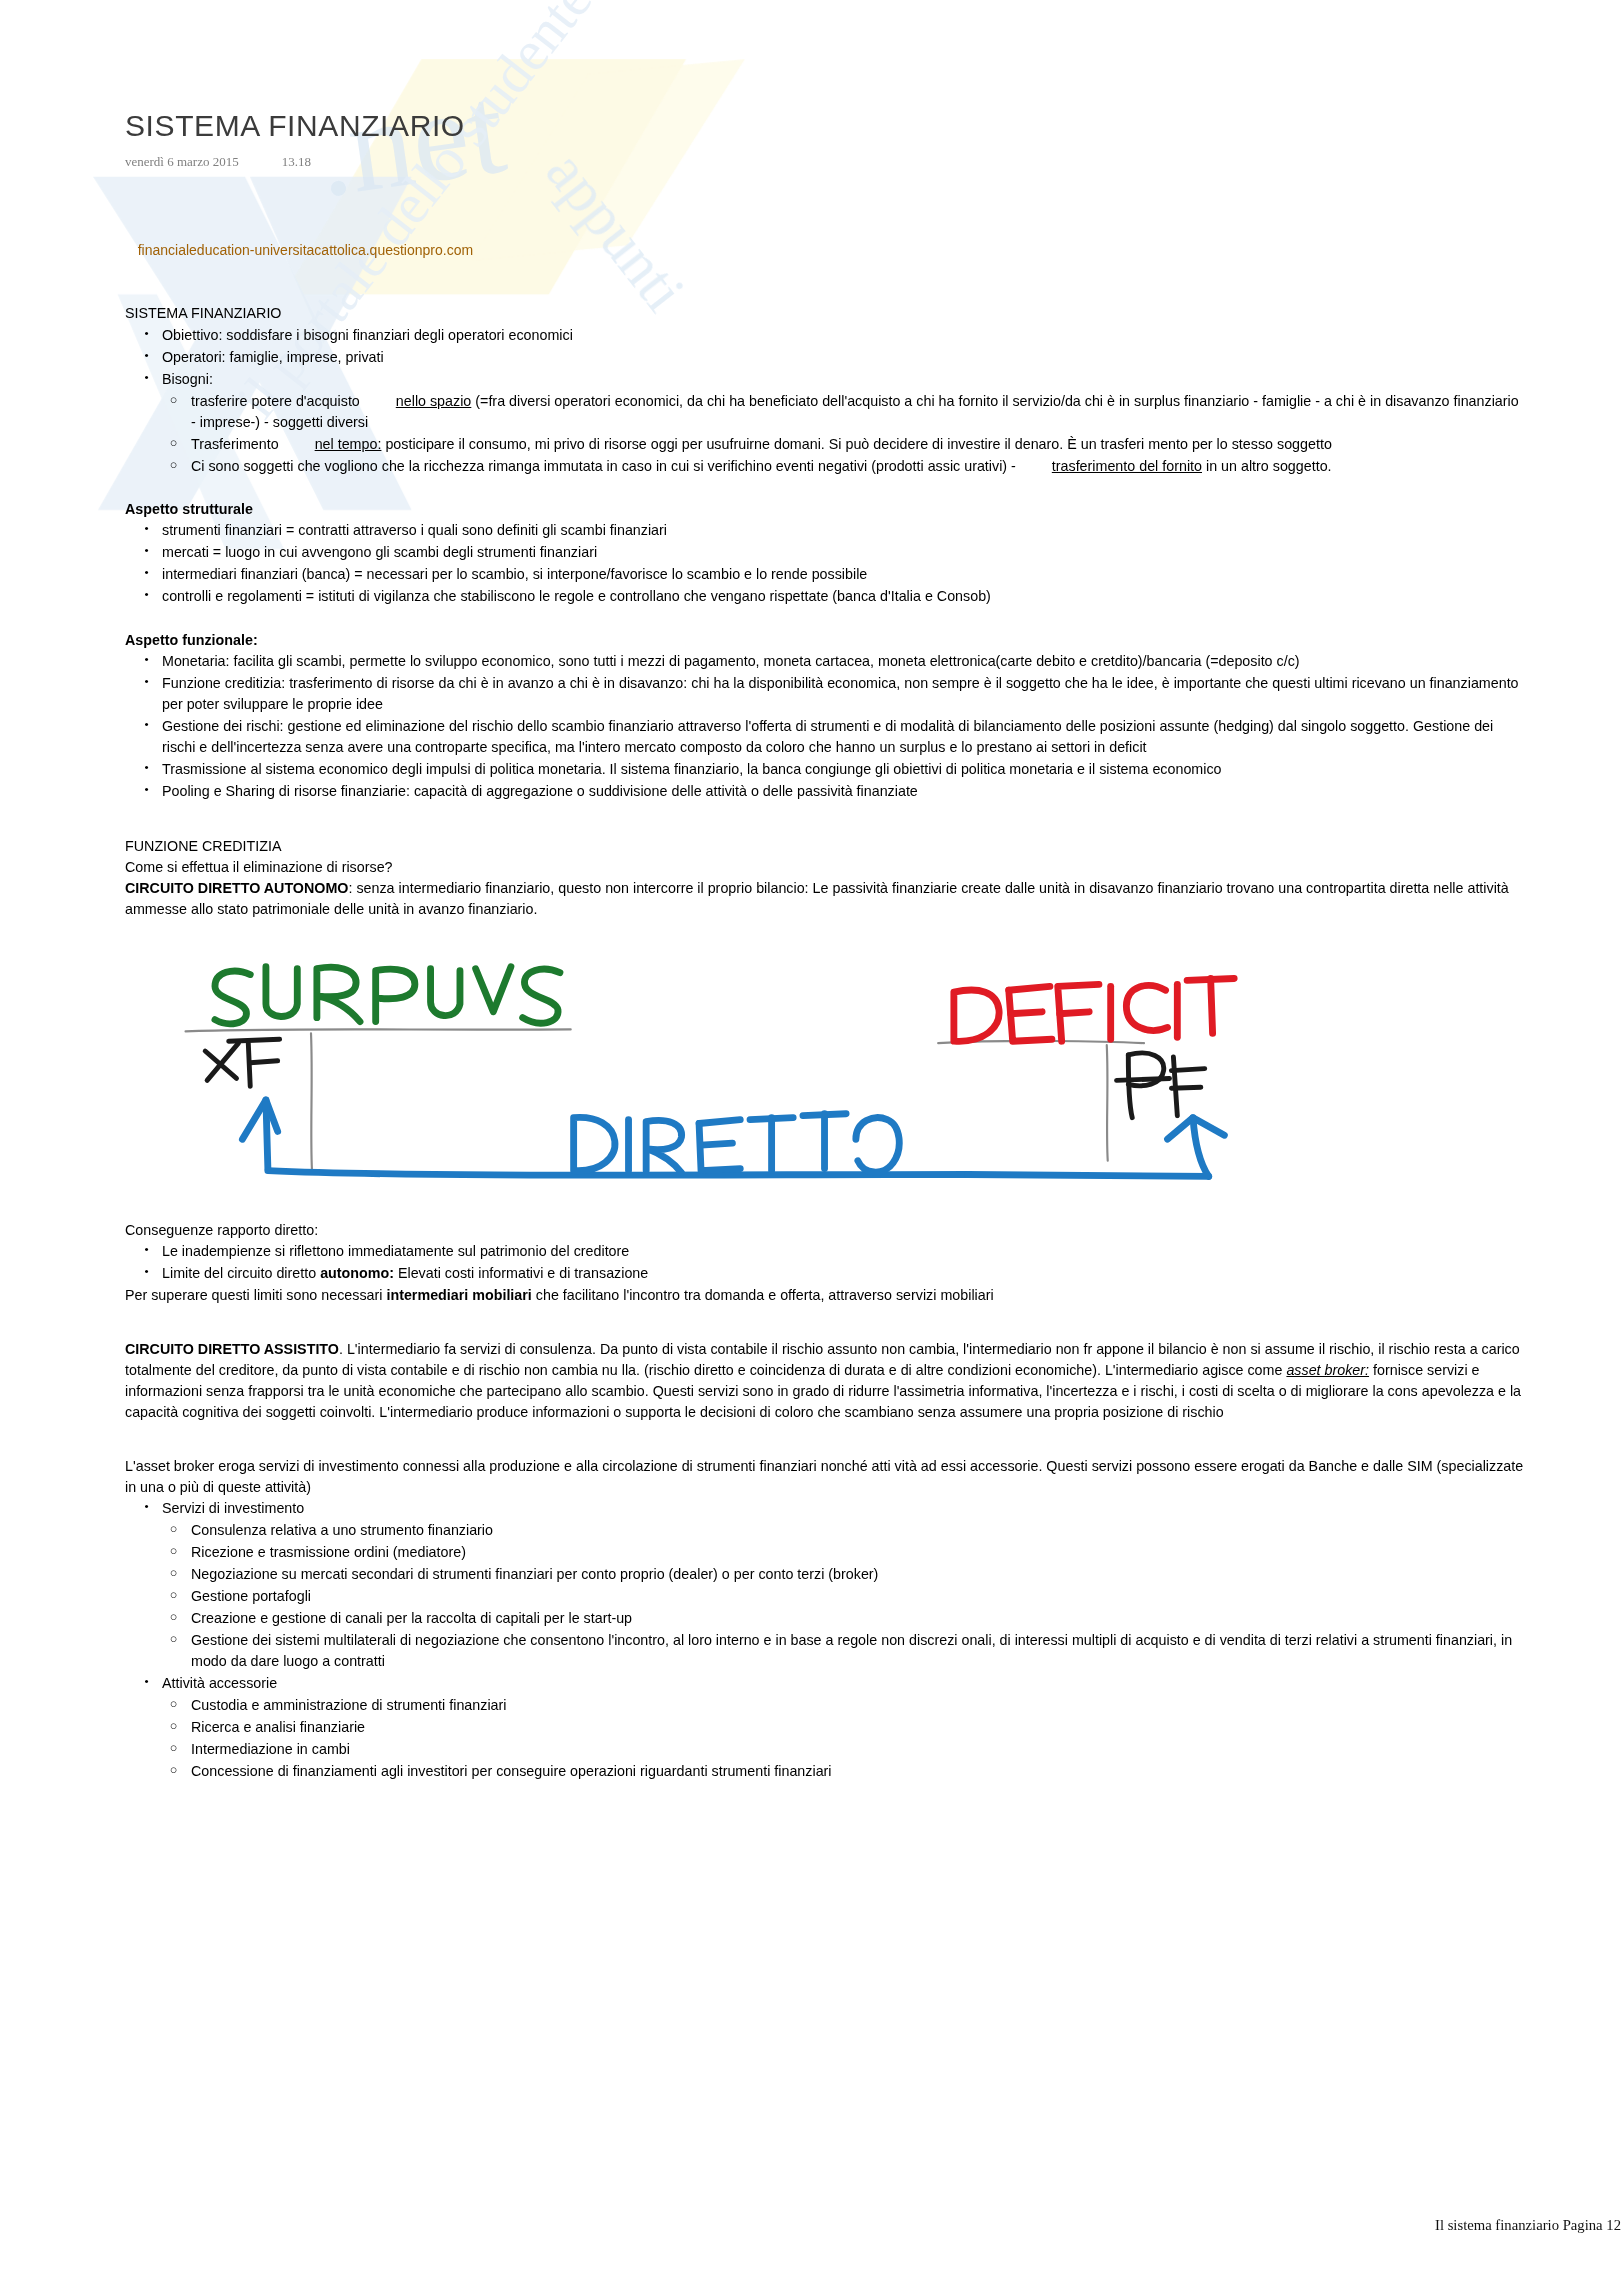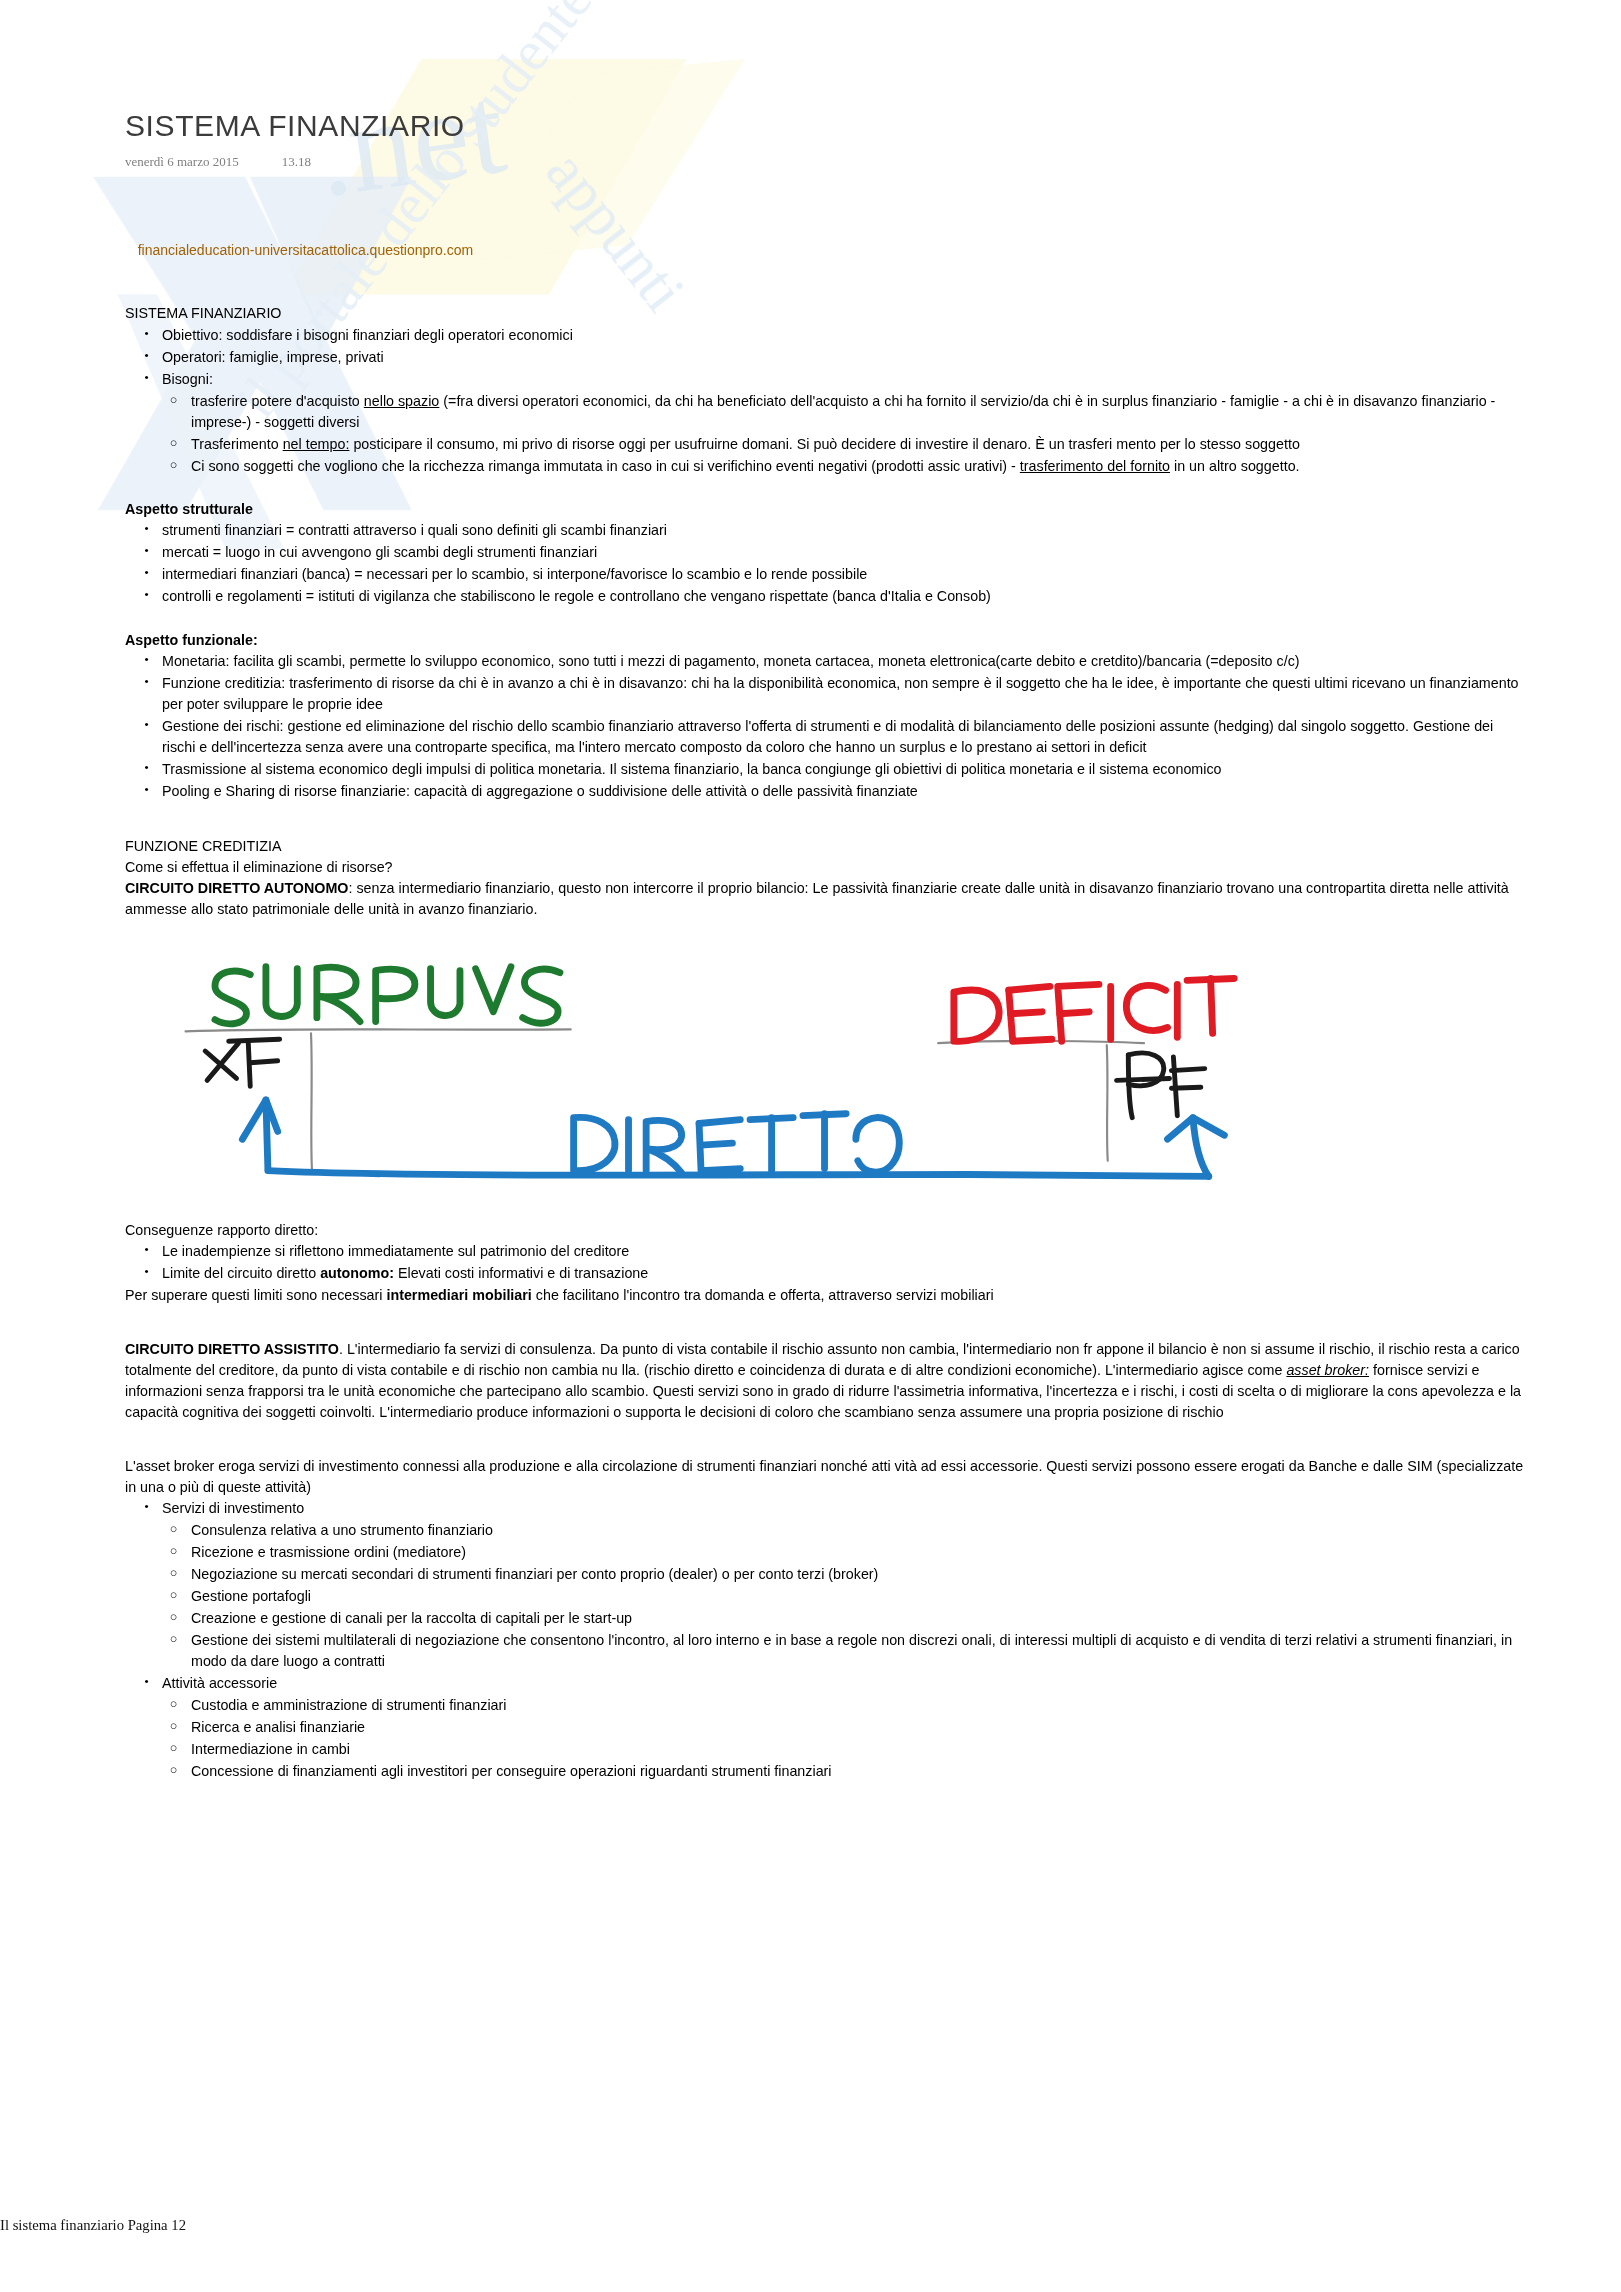--- a/index.html
+++ b/index.html
@@ -65,21 +65,21 @@
   .block {
     font-size: 14.3px;
     line-height: 1.47;
   }
   .sec-gap-lg { height: 33px; }
   .sec-gap-md { height: 21.6px; }
   .sec-gap-sm { height: 12.7px; }
 
   .plain { margin: 0; }
   .bold { font-weight: bold; }
-  .und { text-decoration: underline; }
+  .und { text-decoration: underline; margin-left: 32px; }
   .und-ital { text-decoration: underline; font-style: italic; }
 
   
   ul.l1 {
     margin: 0;
     padding: 0;
     list-style: none;
   }
   ul.l1 > li {
     position: relative;
@@ -125,21 +125,21 @@
     margin-left: 39px;
   }
   .diagram svg { display: block; }
 
   
   .footer {
     position: absolute;
     left: 0;
     top: 2217px;
     width: 1621px;
-    text-align: left;
+    text-align: right;
     font-family: "Liberation Serif", serif;
     font-size: 14.7px;
     color: #111111;
     z-index: 2;
   }
 </style>
 </head>
 <body>
 
 <div class="page">

